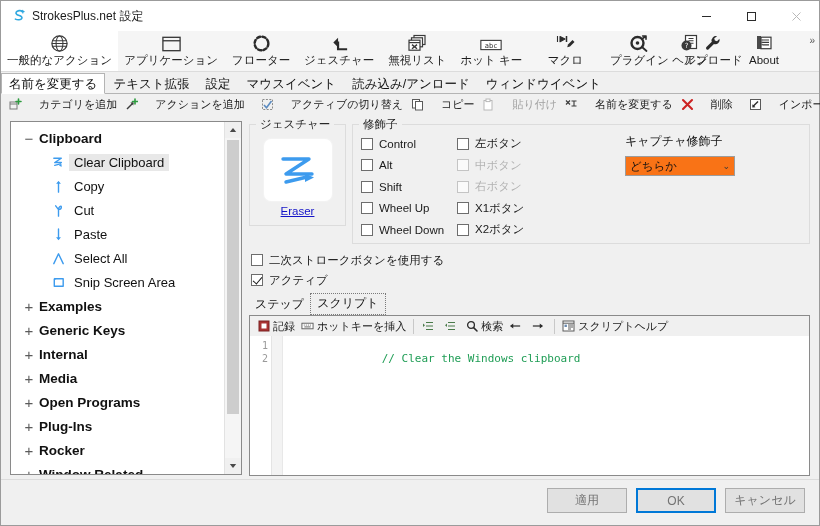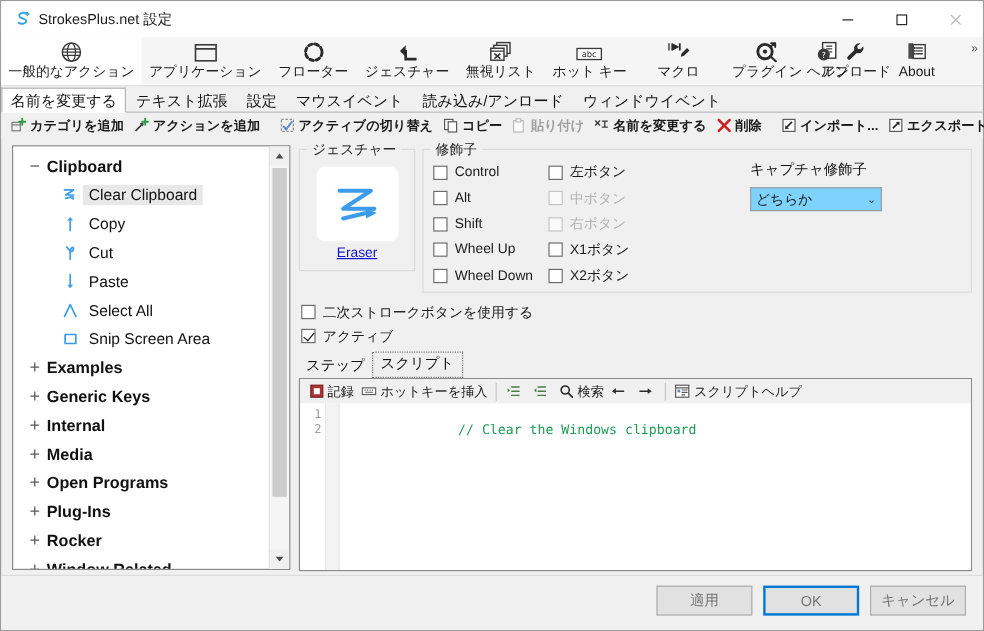--- a/index.html
+++ b/index.html
@@ -50,21 +50,21 @@
     border:1px solid transparent;border-bottom:none;box-sizing:border-box;cursor:default;
     position:relative;top:1px;
   }
   .tab.act{background:#ffffff;border-color:#b4b4b4;border-bottom:1px solid #ffffff;}
 
   
   .acttb{
     height:21px;background:#f0f0f0;display:flex;align-items:center;
     padding-left:4px;font-size:11px;color:#1a1a1a;
   }
-  .tbi{display:flex;align-items:center;gap:3px;padding:1px 4px;white-space:nowrap;cursor:default;font-weight:bold;}
+  .tbi{display:flex;align-items:center;gap:17px;padding:1px 4px;white-space:nowrap;cursor:default;}
   .tbi.dis{color:#a0a0a0;}
   .tbsep{width:1px;height:15px;background:#c8c8c8;margin:0 4px;}
   .ti{width:13px;height:13px;display:inline-flex;align-items:center;justify-content:center;}
 
   
   .body{position:absolute;left:0;right:0;top:115px;bottom:45px;}
   .tree{
     position:absolute;left:9px;top:5px;width:232px;bottom:5px;
     background:#fff;border:1px solid #8a8a8a;box-sizing:border-box;overflow:hidden;
   }
@@ -102,21 +102,21 @@
   .mcol.c2{width:78px;}
   .cbrow{display:flex;align-items:center;height:21.5px;gap:6px;cursor:default;}
   .cb{width:12px;height:12px;border:1px solid #6d6d6d;background:#fff;box-sizing:border-box;display:inline-block;position:relative;flex:none;}
   .cb.dis{border-color:#c4c4c4;background:#fafafa;}
   .cb.chk::after{content:"";position:absolute;left:3px;top:0px;width:4px;height:8px;border:solid #1a1a1a;border-width:0 1.6px 1.6px 0;transform:rotate(40deg);}
   .cbl{font-size:11.5px;color:#1a1a1a;white-space:nowrap;}
   .cbl.dis{color:#b2b2b2;}
   .capt{position:absolute;left:272px;top:8px;width:128px;}
   .capt .cl{font-size:12px;color:#111;margin-bottom:6px;display:block;}
   .sel-box{
-    width:110px;height:20px;border:1px solid #9c9c9c;background:#7dd3fc;
+    width:110px;height:20px;border:1px solid #9c9c9c;background:#f97316;
     display:flex;align-items:center;padding:0 4px;box-sizing:border-box;font-size:11.5px;color:#111;
     justify-content:space-between;
   }
   .sel-box .cv{font-size:9px;color:#3a3a3a;}
 
   .botcbs{position:absolute;left:2px;top:134px;}
   .botcbs .cbrow{height:20px;}
 
   
   .subtabs{position:absolute;left:0;top:180px;right:0;height:19px;display:flex;align-items:flex-end;}

